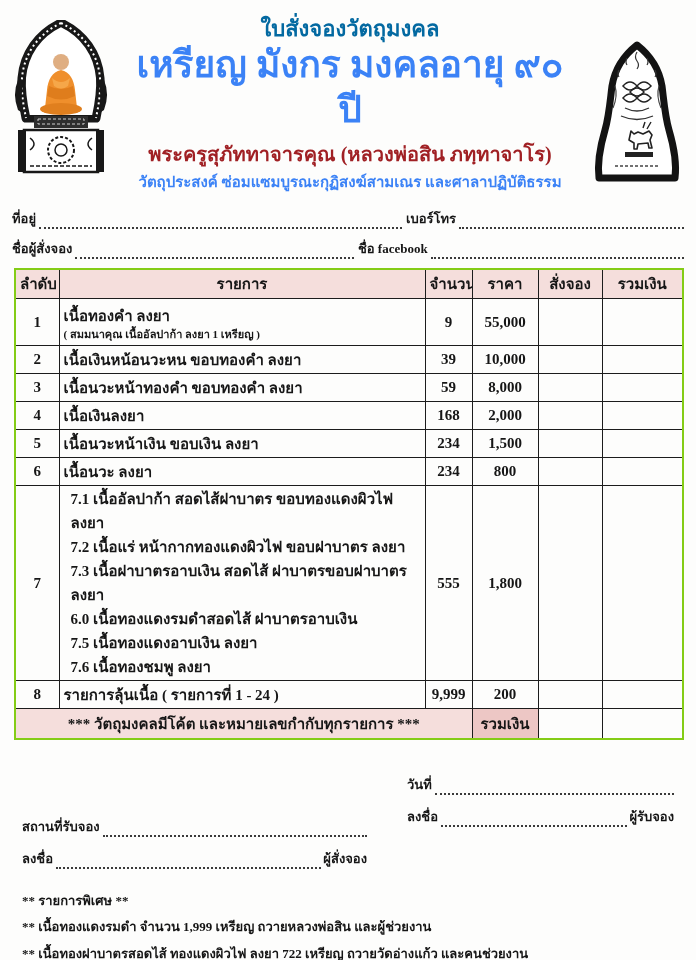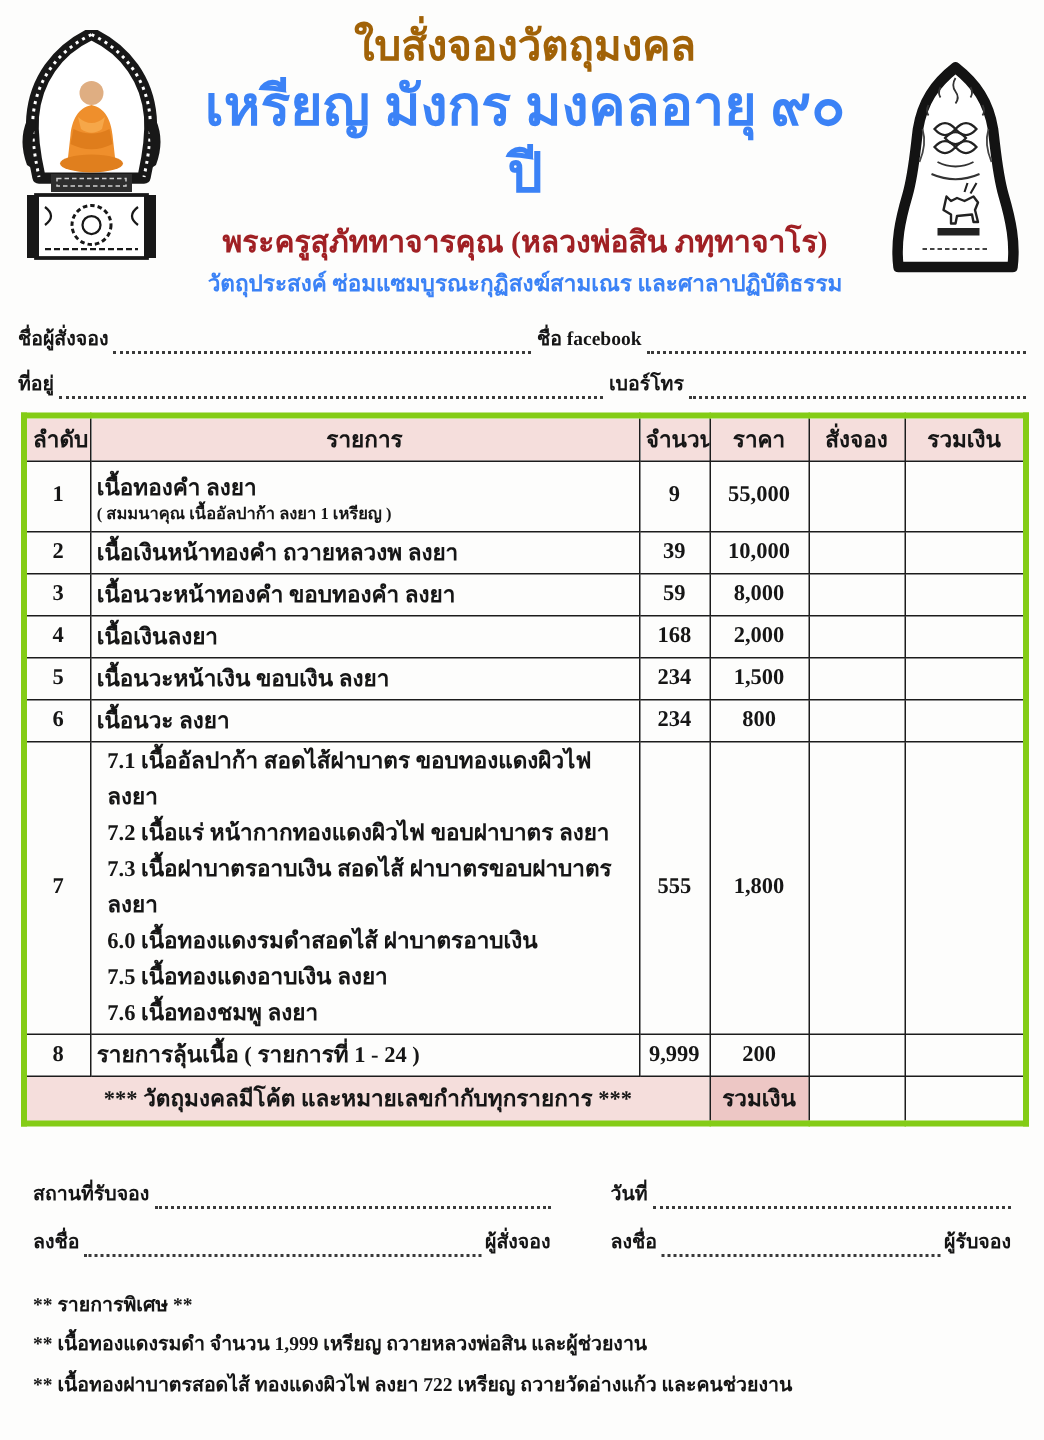--- a/index.html
+++ b/index.html
@@ -16,21 +16,21 @@
     box-sizing:border-box;
     overflow:hidden;
     position:relative;
   }
   
   .header{display:flex;align-items:flex-start;padding-top:8px;}
   .header-left{width:122px;display:flex;justify-content:center;padding-top:12px;}
   .header-right{width:118px;display:flex;justify-content:center;padding-top:32px;}
   .header-center{flex:1;text-align:center;}
   .doc-title{
-    font-size:28px;font-weight:bold;color:#a16207;
+    font-size:22px;font-weight:bold;color:#0369a1;
     margin-top:8px;line-height:1.15;
   }
   .doc-subtitle{
     font-size:37px;font-weight:bold;color:#3b82f6;
     line-height:1.2;margin-top:2px;
   }
   .doc-line3{font-size:20px;font-weight:bold;color:#a02024;margin-top:6px;}
   .doc-line4{font-size:15px;font-weight:bold;color:#3b82f6;margin-top:0;}
   
   .formlines{margin:14px 12px 0 12px;font-size:13px;font-weight:bold;}
@@ -45,37 +45,37 @@
     border-collapse:collapse;margin:4px 14px 0 14px;width:668px;
     table-layout:fixed;
   }
   table.order td, table.order th{
     border:1.5px solid #1c1c1c;
     padding:1px 4px;
     font-size:15px;font-weight:bold;color:#161616;
     vertical-align:middle;
     overflow:hidden;
   }
-  table.order{border:4px solid #84cc16;}
+  table.order{border:2px solid #84cc16;}
   th.hcell{background:#f5dedc;font-size:15px;height:26px;text-align:center;}
   td.center{text-align:center;}
   td.item-cell{text-align:left;padding-left:7px;}
   .item-note{font-size:11px;font-weight:bold;line-height:1.1;}
   tr.r1 td{height:44px;}
   tr.r td{height:25px;}
   tr.section-row td{height:24px;}
   td.pink{background:#f5dedc;text-align:center;}
   td.pinkdark{background:#edc7c5;text-align:center;}
   tr.row7 td{height:146px;}
   td.row7-items-cell{vertical-align:middle;}
   #row7-items div{line-height:24px;padding-left:7px;}
   tr.footer-row td{height:27px;}
   
   .sig{display:flex;margin:34px 22px 0 22px;font-size:13px;font-weight:bold;}
-  .sig-col-left{width:385px;padding-right:40px;box-sizing:border-box;}
+  .sig-col-left{width:385px;padding-right:40px;box-sizing:border-box;margin-top:42px;}
   .sig-col-right{flex:1;}
   .sline{display:flex;align-items:flex-end;margin-bottom:11px;}
   .sline .lbl{white-space:nowrap;padding-right:3px;}
   .sline .tail{white-space:nowrap;padding-left:2px;}
   
   .notes{margin:10px 22px 0 22px;font-size:13px;font-weight:bold;}
   .notes-header{margin-bottom:8px;}
   #notes-list div{margin-bottom:10px;line-height:1.3;}
   
   .imgbox{display:block;}
@@ -144,30 +144,30 @@
         <path d="M58,88 l2,-6 M62,89 l4,-7" stroke="#222" stroke-width="1.4"></path>
         <rect x="40" y="112" width="28" height="5" fill="#222"></rect>
 
         <path d="M30,126 h44" stroke="#444" stroke-width="1.4" stroke-dasharray="3 2"></path>
       </svg>
     </div>
   </div>
 
   <div class="formlines">
     <div class="fline">
+      <span class="lbl">ที่อยู่</span>
+      <span class="dots"></span>
+      <span class="lbl mid">เบอร์โทร</span>
+      <span class="dots w06"></span>
+    </div>
+    <div class="fline">
       <span class="lbl">ชื่อผู้สั่งจอง</span>
       <span class="dots w11"></span>
       <span class="lbl mid">ชื่อ facebook</span>
       <span class="dots"></span>
-    </div>
-    <div class="fline">
-      <span class="lbl">ที่อยู่</span>
-      <span class="dots"></span>
-      <span class="lbl mid">เบอร์โทร</span>
-      <span class="dots w06"></span>
     </div>
   </div>
 
   <table class="order">
     <colgroup>
       <col style="width:44px">
         <col style="width:366px">
         <col style="width:47px">
       <col style="width:66px">
         <col style="width:64px">
@@ -191,21 +191,21 @@
             <div class="item-note">( สมมนาคุณ เนื้ออัลปาก้า ลงยา 1 เหรียญ )</div>
           </td>
           <td class="center">9</td>
           <td class="center">55,000</td>
           <td></td>
           <td></td>
         </tr>
         <tr class="r">
           <td class="center">2</td>
           <td class="item-cell">
-            <div>เนื้อเงินหน้าทองคำ  ถวายหลวงพ ลงยา</div>
+            <div>เนื้อเงินหน้อนวะหน  ขอบทองคำ ลงยา</div>
           </td>
           <td class="center">39</td>
           <td class="center">10,000</td>
           <td></td>
           <td></td>
         </tr>
         <tr class="r">
           <td class="center">3</td>
           <td class="item-cell">
             <div>เนื้อนวะหน้าทองคำ  ขอบทองคำ ลงยา</div>

